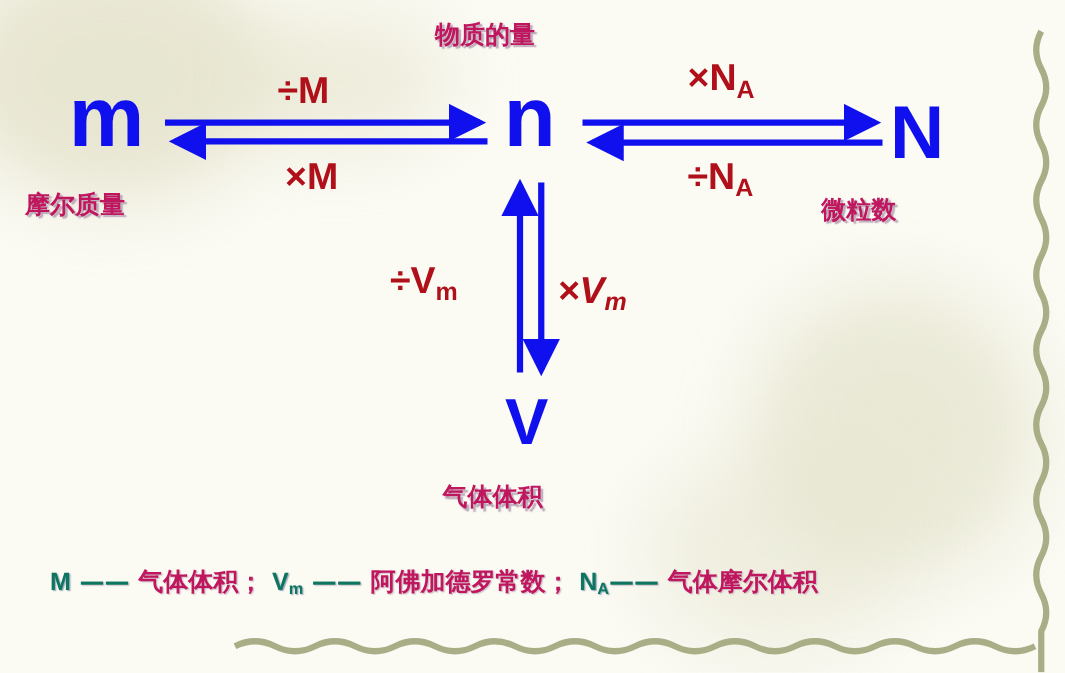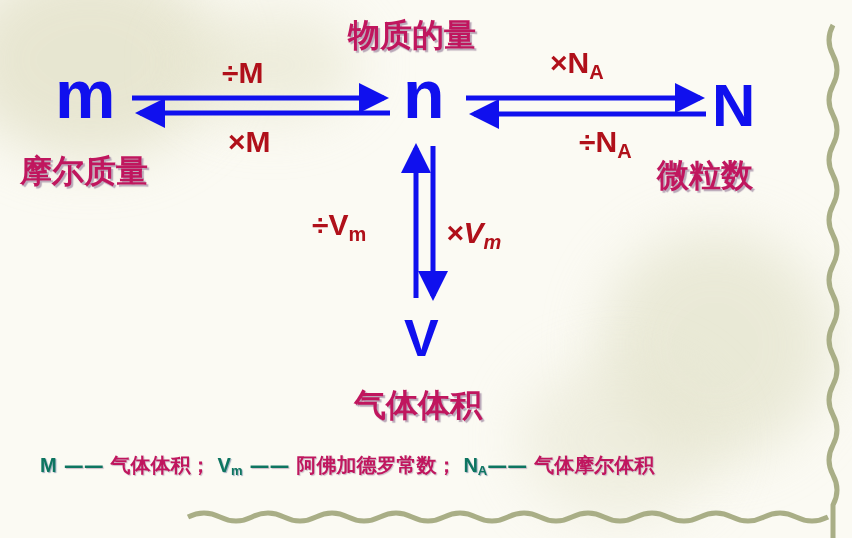--- a/index.html
+++ b/index.html
@@ -3,21 +3,21 @@
 <meta charset="utf-8">
 <style>
   html, body { margin:0; padding:0; }
   body { width:852px; height:538px; position:relative; overflow:hidden;
          background:#fbfaf3; font-family:"Liberation Sans", sans-serif; }
   .bg-blob { position:absolute; border-radius:50%; filter:blur(28px); opacity:0.55; }
   .abs { position:absolute; }
   .sym { color:#1010ee; font-weight:bold; font-family:"Liberation Sans", sans-serif; line-height:1; }
   .op { color:#b0101a; font-weight:bold; font-size:30px; line-height:1; white-space:nowrap; }
   .op sub { font-size:20px; vertical-align:-6px; }
-  .label { color:#c0165e; font-weight:bold; font-size:32px; text-shadow:2px 2px 1px #b9a8b8; white-space:nowrap; font-family:"DejaVu Sans", sans-serif; }
+  .label { color:#c0165e; font-weight:bold; font-size:20px; text-shadow:2px 2px 1px #b9a8b8; white-space:nowrap; font-family:"DejaVu Sans", sans-serif; }
   .legend { color:#c0165e; font-weight:bold; font-size:20px; white-space:nowrap; text-shadow:1px 1px 1px #cbbcc6; font-family:"DejaVu Sans", sans-serif; }
   .legend .t { color:#0d7560; text-shadow:1px 1px 1px #9ab; font-family:"Liberation Sans", sans-serif; }
   .legend sub { font-size:13px; vertical-align:-3px; }
   .legend .dash { color:#0d7560; }
   svg { position:absolute; left:0; top:0; }
 </style>
 </head>
 <body>
 
 <div class="bg-blob" style="left:-40px;top:-40px;width:260px;height:200px;background:#d8d6b6;"></div>
@@ -62,21 +62,21 @@
 
 <div class="abs sym" style="left:712px;top:76px;font-size:60px;">N</div>
 <div class="abs label" style="left:657px;top:154px;">微粒数</div>
 
 <div class="abs sym" style="left:404px;top:312px;font-size:52px;">V</div>
 <div class="abs label" style="left:354px;top:384px;">气体体积</div>
 
 <div class="abs op" style="left:222px;top:58px;"><span>÷M</span></div>
 <div class="abs op" style="left:228px;top:127px;"><span>×M</span></div>
 <div class="abs op" style="left:550px;top:48px;"><span>×N</span><sub>A</sub></div>
-<div class="abs op" style="left:550px;top:127px;margin-left:29px;"><span>÷N</span><sub>A</sub></div>
+<div class="abs op" style="left:550px;top:127px;"><span>÷N</span><sub>A</sub></div>
 <div class="abs op" style="left:312px;top:210px;"><span>÷V</span><sub>m</sub></div>
 <div class="abs op" style="left:446px;top:218px;font-style:italic;"><span>×V</span><sub>m</sub></div>
 
 <div class="abs legend" style="left:40px;top:452px;">
   <span><span class="t">M</span> <span class="dash">——</span> <span>气体体积；</span></span>
   <span><span class="t">V</span><sub class="t">m</sub> <span class="dash">——</span> <span>阿佛加德罗常数；</span></span>
   <span><span class="t">N</span><sub class="t">A</sub><span class="dash">——</span> <span>气体摩尔体积</span></span>
 </div>
 
 </body></html>

